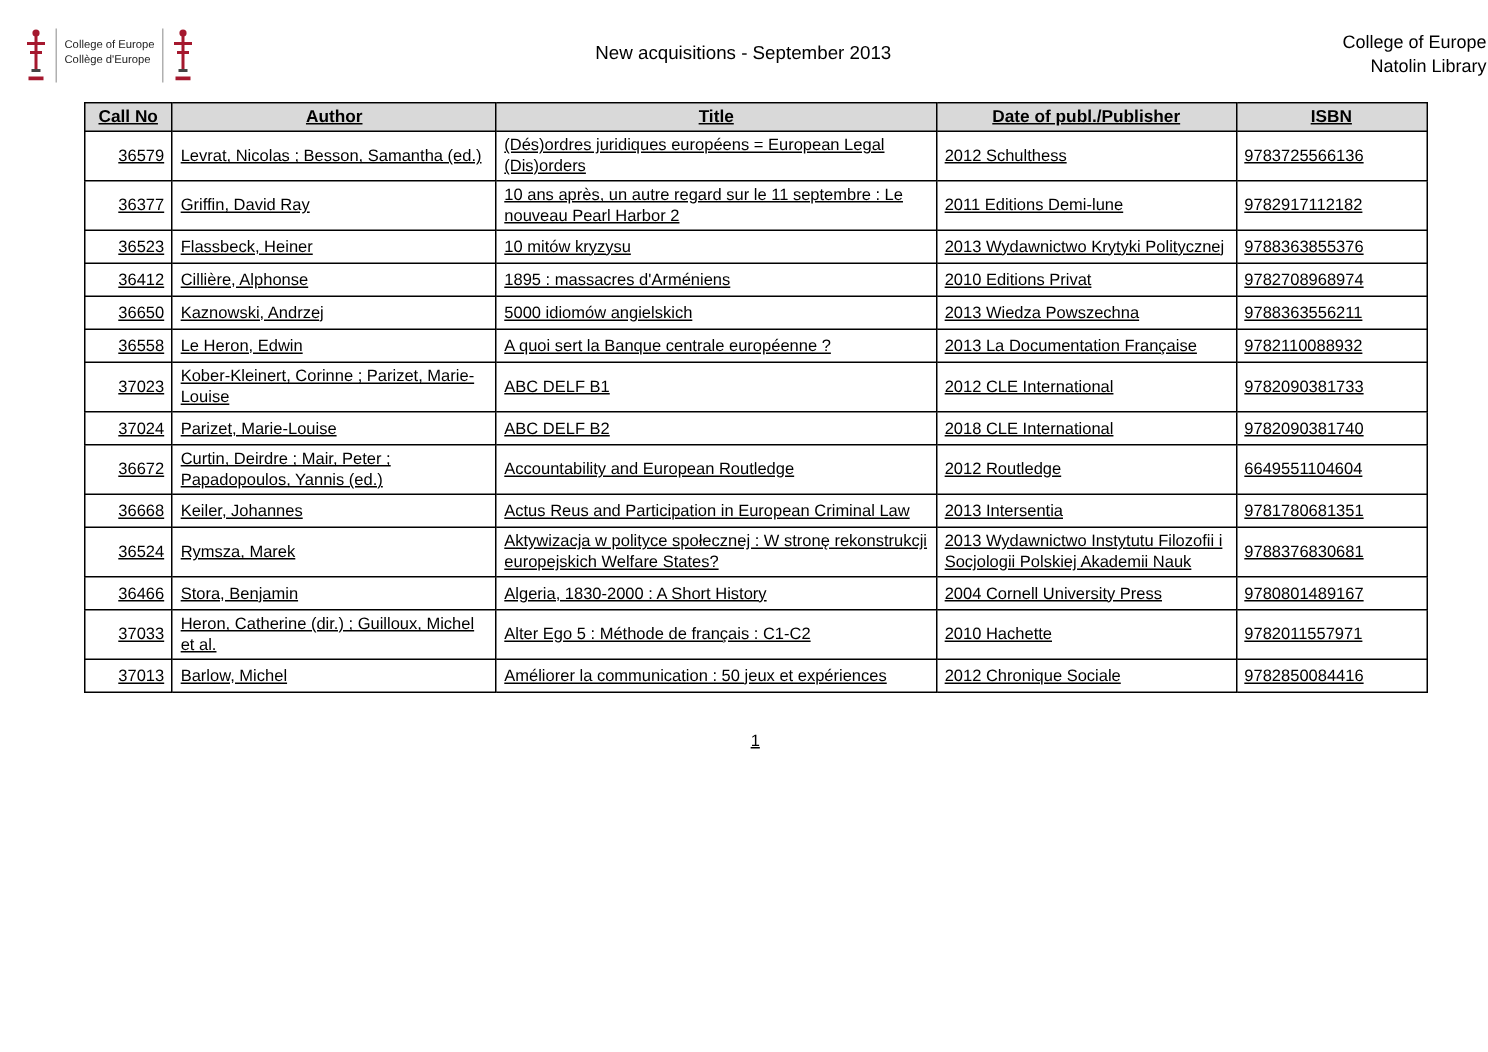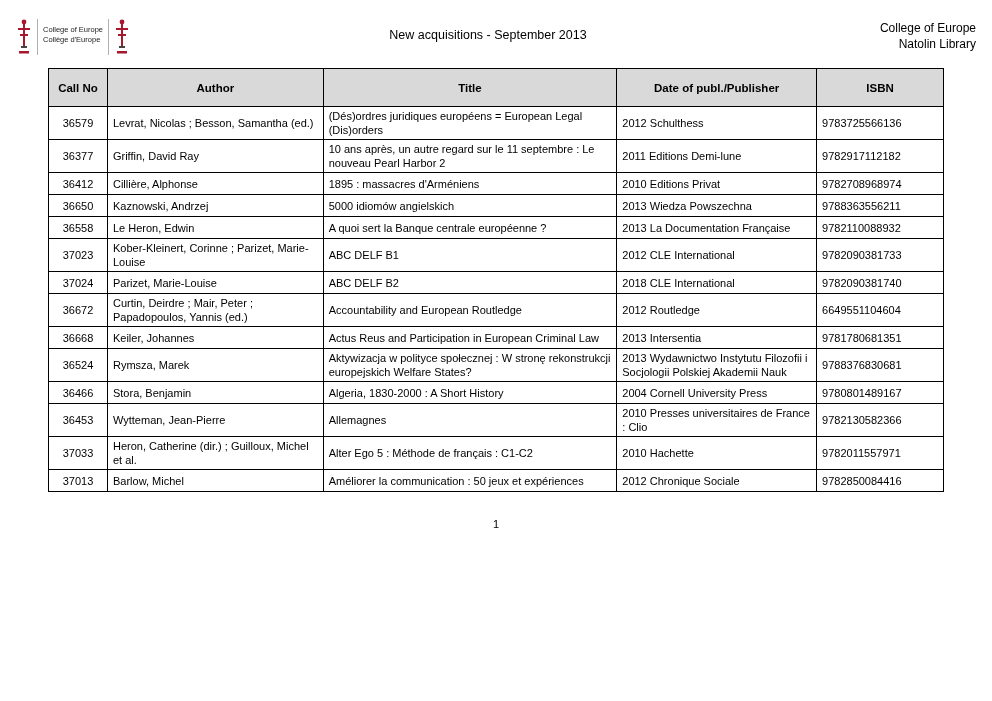--- a/index.html
+++ b/index.html
@@ -4,21 +4,21 @@
 <style>
   * { box-sizing: border-box; margin: 0; padding: 0; }
   html, body { background: #ffffff; }
   body {
     width: 992px;
     height: 701px;
     font-family: "Liberation Sans", sans-serif;
     color: #000;
     overflow: hidden;
   }
-  .page { width: 992px; height: 701px; padding: 18px 20px 0 20px; position: relative; }
+  .page { width: 992px; height: 701px; padding: 18px 5px 0 20px; position: relative; text-decoration: underline; }
 
   
   .page-header { position: relative; height: 46px; margin-bottom: 4px; }
   .logo-area { position: absolute; left: -4px; top: 0; display: flex; align-items: flex-start; gap: 5px; }
   .logo-divider { width: 1px; height: 36px; background: #b0b0b0; margin-top: 1px; }
   .logo-text { font-size: 7.5px; line-height: 10px; color: #222; padding-top: 7px; white-space: nowrap; }
   .emblem svg { display: block; }
   .header-title {
     position: absolute; left: 0; right: 16px; top: 10px;
     text-align: center; font-size: 12.5px; color: #000;
@@ -40,24 +40,24 @@
     border: 1px solid #000;
     padding: 2px 5px;
     vertical-align: middle;
     text-align: left;
   }
   .acq-table th {
     background: #d9d9d9;
     font-weight: bold;
     text-align: center;
     font-size: 11.5px;
-    height: 38px;
+    height: 19px;
   }
   .acq-table td { height: 22px; }
-  .acq-table td.col-call { text-align: center; }
+  .acq-table td.col-call { text-align: right; }
 
   
   .page-footer { text-align: center; margin-top: 26px; font-size: 11px; }
 </style>
 </head>
 <body>
 
 <div class="page">
 
   <header class="page-header">
@@ -123,20 +123,27 @@
   </tr>
 
   <tr>
     <td class="col-call">36377</td>
     <td>Griffin, David Ray</td>
     <td>10 ans après, un autre regard sur le 11 septembre : Le nouveau Pearl Harbor 2</td>
     <td>2011 Editions Demi-lune</td>
     <td>9782917112182</td>
   </tr>
 
+  <tr>
+    <td class="col-call">36523</td>
+    <td>Flassbeck, Heiner</td>
+    <td>10 mitów kryzysu</td>
+    <td>2013 Wydawnictwo Krytyki Politycznej</td>
+    <td>9788363855376</td>
+  </tr>
 
   <tr>
     <td class="col-call">36412</td>
     <td>Cillière, Alphonse</td>
     <td>1895 : massacres d'Arméniens</td>
     <td>2010 Editions Privat</td>
     <td>9782708968974</td>
   </tr>
 
 
@@ -198,27 +205,20 @@
   </tr>
 
   <tr>
     <td class="col-call">36466</td>
     <td>Stora, Benjamin</td>
     <td>Algeria, 1830-2000 : A Short History</td>
     <td>2004 Cornell University Press</td>
     <td>9780801489167</td>
   </tr>
 
-  <tr>
-    <td class="col-call">36453</td>
-    <td>Wytteman, Jean-Pierre</td>
-    <td>Allemagnes</td>
-    <td>2010 Presses universitaires de France : Clio</td>
-    <td>9782130582366</td>
-  </tr>
 
   <tr>
     <td class="col-call">37033</td>
     <td>Heron, Catherine (dir.) ; Guilloux, Michel et al.</td>
     <td>Alter Ego 5 : Méthode de français : C1-C2</td>
     <td>2010 Hachette</td>
     <td>9782011557971</td>
   </tr>
 
   <tr>

